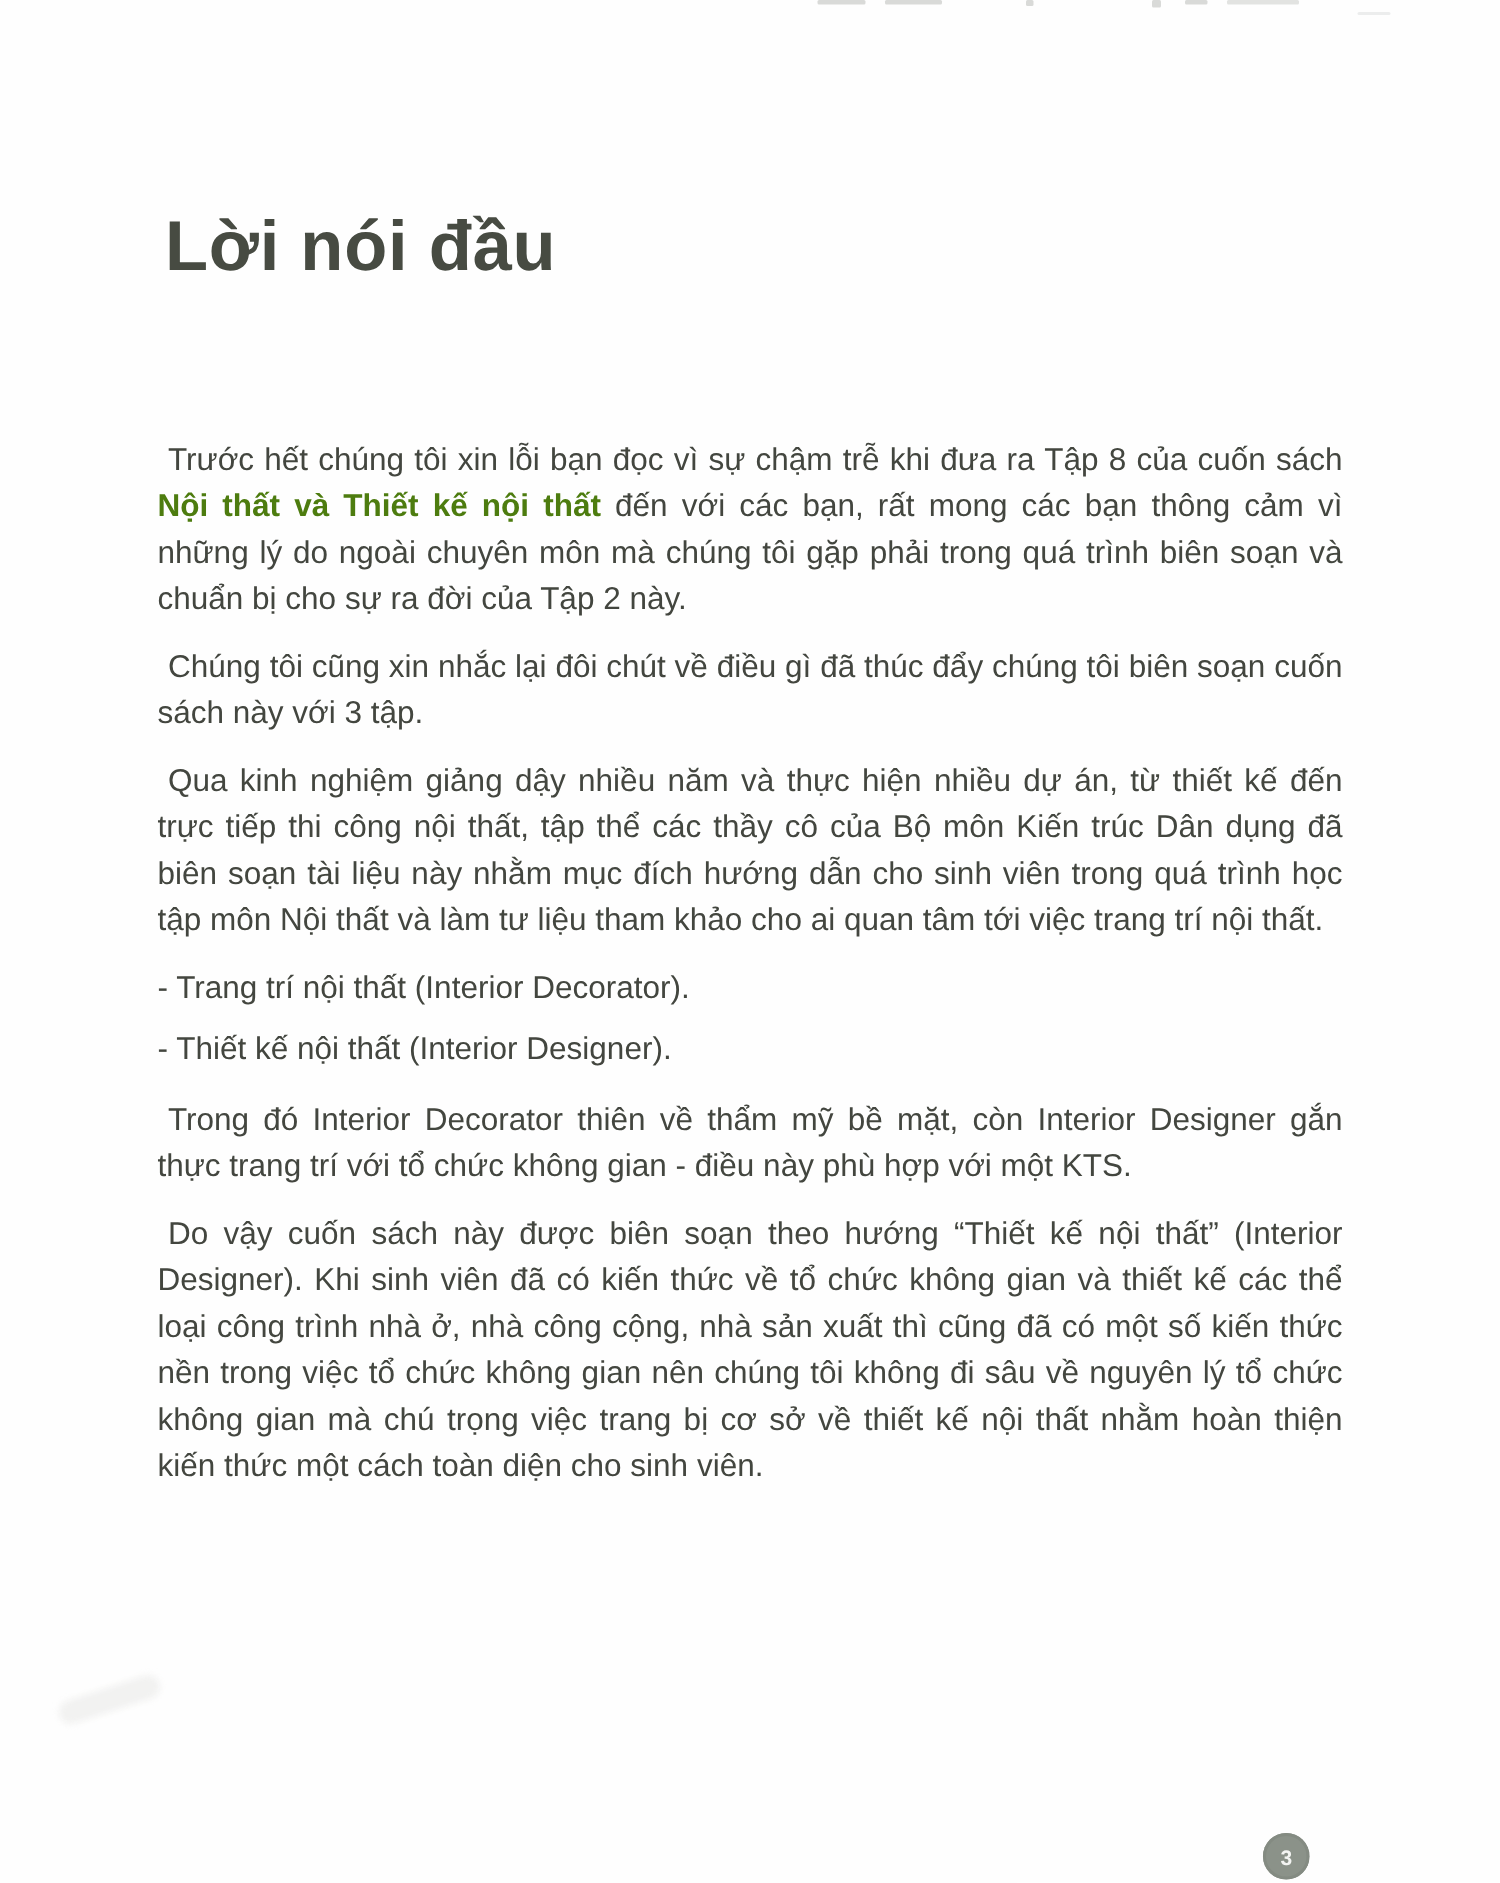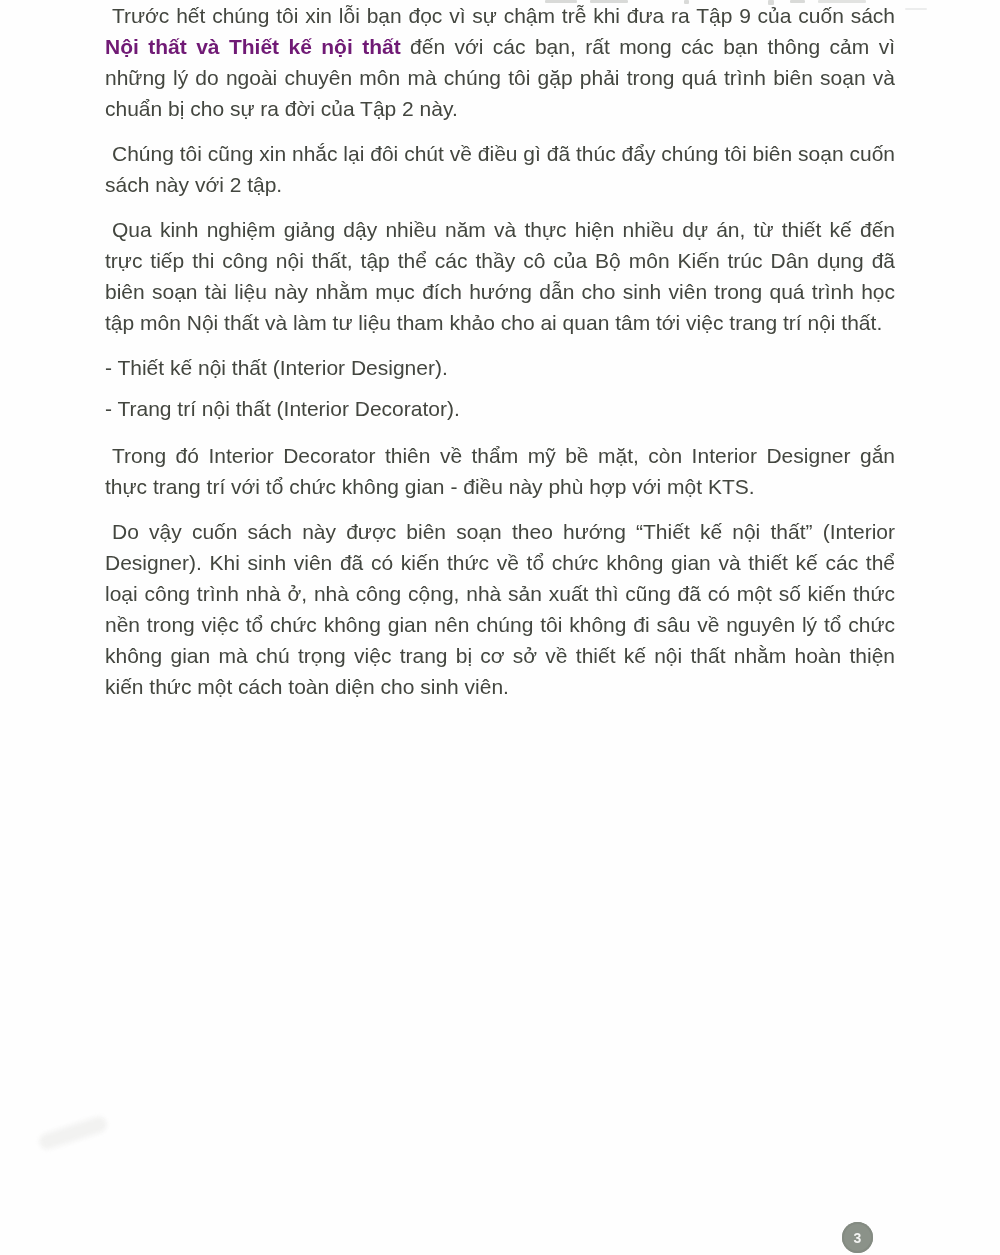--- a/index.html
+++ b/index.html
@@ -43,21 +43,21 @@
   p.body-par {
     font-size: 21px;
     line-height: 31px;
     text-indent: 7px;
     color: #43463f;
     margin-bottom: 14px;
     text-align: justify;
     text-justify: inter-word;
   }
   p.body-par:last-child { margin-bottom: 0; }
-  p.body-par .bold-run { font-weight: bold; color: #701a75; }
+  p.body-par .bold-run { font-weight: bold; color: #4d7c0f; }
   p.list-line {
     font-size: 21px;
     line-height: 31px;
     color: #43463f;
     margin-bottom: 10px;
     text-indent: 0;
   }
   .list-block { margin-bottom: 16px; margin-top: 2px; }
   .page-number-badge {
     position: absolute; left: 842px; top: 1222px;
@@ -78,31 +78,32 @@
   <div class="scan-artifact sa2"></div>
   <div class="scan-artifact sa3"></div>
   <div class="scan-artifact sa4"></div>
   <div class="scan-artifact sa5"></div>
   <div class="scan-artifact sa6"></div>
   <div class="scan-artifact sa7"></div>
   <div class="smudge"></div>
 
   <div class="content">
 
+    <h1 class="page-title">Lời nói đầu</h1>
 
-    <p class="body-par"><span>Trước hết chúng tôi xin lỗi bạn đọc vì sự chậm trễ khi đưa ra Tập 9 của cuốn sách </span><span class="bold-run">Nội thất và Thiết kế nội thất</span><span> đến với các bạn, rất mong các bạn thông cảm vì những lý do ngoài chuyên môn mà chúng tôi gặp phải trong quá trình biên soạn và chuẩn bị cho sự ra đời của Tập 2 này.</span></p>
+    <p class="body-par"><span>Trước hết chúng tôi xin lỗi bạn đọc vì sự chậm trễ khi đưa ra Tập 8 của cuốn sách </span><span class="bold-run">Nội thất và Thiết kế nội thất</span><span> đến với các bạn, rất mong các bạn thông cảm vì những lý do ngoài chuyên môn mà chúng tôi gặp phải trong quá trình biên soạn và chuẩn bị cho sự ra đời của Tập 2 này.</span></p>
 
-    <p class="body-par">Chúng tôi cũng xin nhắc lại đôi chút về điều gì đã thúc đẩy chúng tôi biên soạn cuốn sách này với 2 tập.</p>
+    <p class="body-par">Chúng tôi cũng xin nhắc lại đôi chút về điều gì đã thúc đẩy chúng tôi biên soạn cuốn sách này với 3 tập.</p>
 
     <p class="body-par">Qua kinh nghiệm giảng dậy nhiều năm và thực hiện nhiều dự án, từ thiết kế đến trực tiếp thi công nội thất, tập thể các thầy cô của Bộ môn Kiến trúc Dân dụng đã biên soạn tài liệu này nhằm mục đích hướng dẫn cho sinh viên trong quá trình học tập môn Nội thất và làm tư liệu tham khảo cho ai quan tâm tới việc trang trí nội thất.</p>
 
 
     <div class="list-block">
+      <p class="list-line">- Trang trí nội thất (Interior Decorator).</p>
       <p class="list-line">- Thiết kế nội thất (Interior Designer).</p>
-      <p class="list-line">- Trang trí nội thất (Interior Decorator).</p>
     </div>
 
     <p class="body-par">Trong đó Interior Decorator thiên về thẩm mỹ bề mặt, còn Interior Designer gắn thực trang trí với tổ chức không gian - điều này phù hợp với một KTS.</p>
 
     <p class="body-par">Do vậy cuốn sách này được biên soạn theo hướng “Thiết kế nội thất” (Interior Designer). Khi sinh viên đã có kiến thức về tổ chức không gian và thiết kế các thể loại công trình nhà ở, nhà công cộng, nhà sản xuất thì cũng đã có một số kiến thức nền trong việc tổ chức không gian nên chúng tôi không đi sâu về nguyên lý tổ chức không gian mà chú trọng việc trang bị cơ sở về thiết kế nội thất nhằm hoàn thiện kiến thức một cách toàn diện cho sinh viên.</p>
 
 
   </div>
 
   <div class="page-number-badge">

